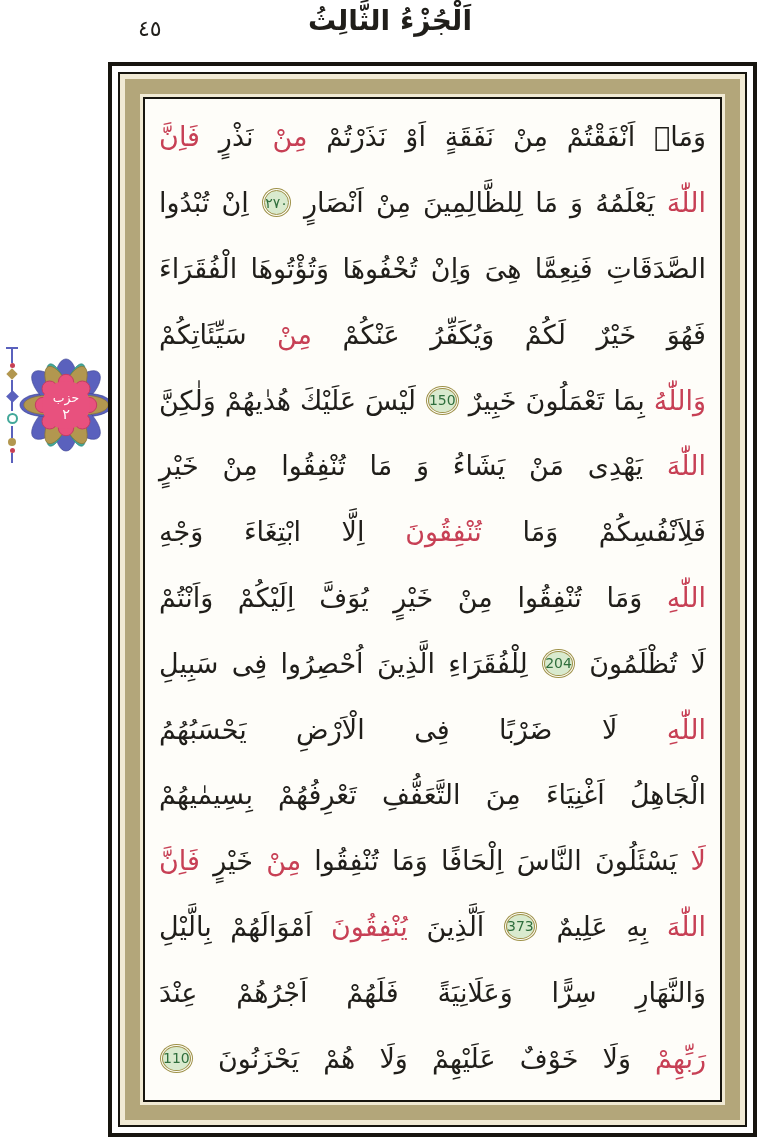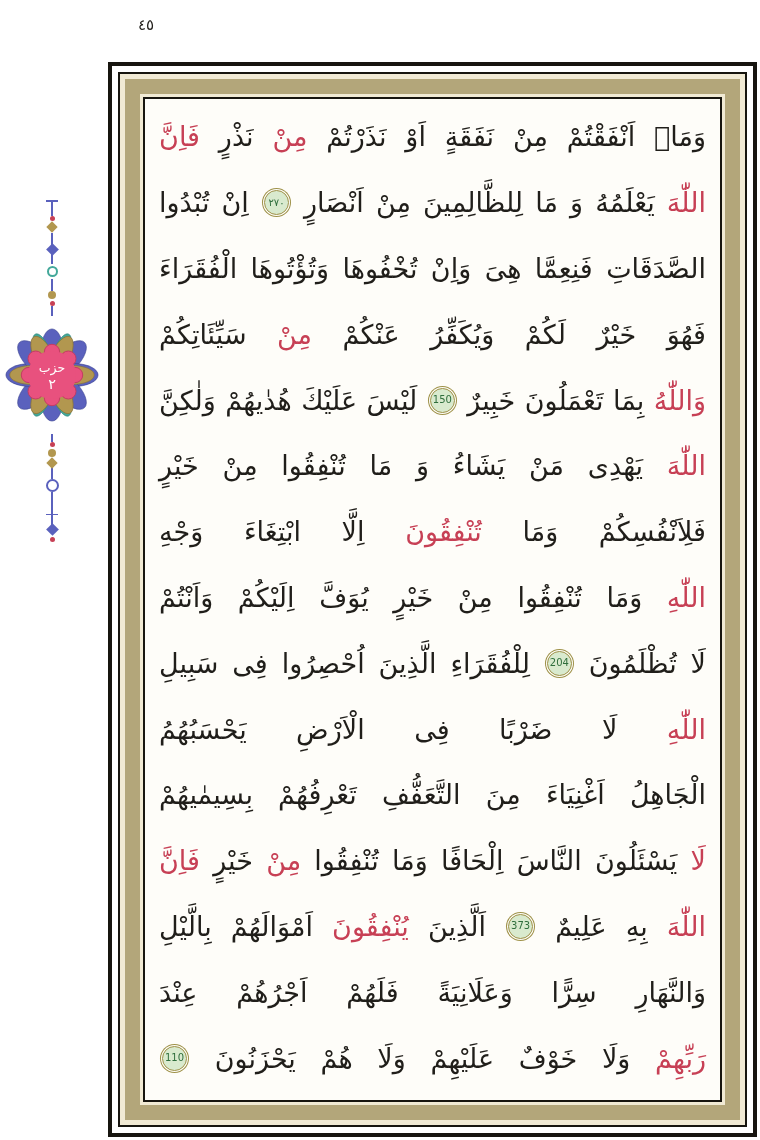--- a/index.html
+++ b/index.html
@@ -9,21 +9,21 @@
     --blue:#5a61bd; --teal:#43a89a; --gold:#b2974f; --paper:#fefdf9;
   }
   *{margin:0;padding:0;box-sizing:border-box}
   html,body{width:760px;height:1140px;background:#fff;overflow:hidden;
     font-family:"DejaVu Sans",sans-serif;color:var(--ink)}
   .stage{position:relative;width:760px;height:1140px;background:#fff}
 
   
   .hdr-title{position:absolute;top:4px;left:250px;width:280px;text-align:center;
     font-size:28px;font-weight:bold;direction:rtl}
-  .hdr-page-num{position:absolute;top:16px;left:138px;font-size:15px}
+  .hdr-page-num{position:absolute;top:16px;left:138px;font-size:22px}
 
   
   .frame-outer{position:absolute;left:108px;top:62px;width:649px;height:1075px;
     border:4px solid var(--frame-line);background:#fff;padding:6px}
   .frame-l2{width:100%;height:100%;border:2px solid var(--frame-line);
     background:var(--cream);padding:5px}
   .frame-band{width:100%;height:100%;background:var(--band);padding:15px}
   .frame-l3{width:100%;height:100%;background:var(--cream);padding:3px}
   .frame-inner{width:100%;height:100%;border:2px solid var(--frame-line);
     background:var(--paper);padding:5px 14px;overflow:hidden}
@@ -31,45 +31,46 @@
   
   .qtext{width:100%;height:100%;direction:rtl}
   .qline{display:flex;justify-content:space-between;align-items:center;
     height:65.8px;font-size:27px;white-space:nowrap;direction:rtl}
   .qword{color:var(--ink)}
   .qword.red{color:var(--red)}
   .vmark{display:inline-flex;align-items:center;justify-content:center;
     min-width:25px;height:25px;border-radius:50%;background:var(--marker-bg);
     border:1.5px solid var(--marker-border);
     box-shadow:0 0 0 1px var(--paper),0 0 0 2px var(--marker-border);
-    font-size:10px;line-height:1;color:var(--marker-digit);margin:0 3px}
+    font-size:14px;line-height:1;color:var(--marker-digit);margin:0 3px}
 
   
   .margin-orn{position:absolute;left:6px;top:200px;width:92px;height:410px;
-    display:flex;flex-direction:column;align-items:center}
+    display:flex;align-items:center}
   .chain{display:flex;flex-direction:column;align-items:center}
   .vline{width:1.5px;background:var(--blue)}
   .dot{border-radius:50%}
   .dot.red{width:5px;height:5px;background:var(--red)}
   .dot.gold{width:8px;height:8px;background:var(--gold)}
   .diamond{width:8px;height:8px;transform:rotate(45deg);background:var(--gold)}
   .diamond.blue{background:var(--blue);width:9px;height:9px}
   .ring{width:11px;height:11px;border-radius:50%;border:2px solid var(--teal);background:transparent}
   .ring.blue{border-color:var(--blue);width:13px;height:13px}
   .crossbar{width:12px;height:1.5px;background:var(--blue)}
   .gap2{height:2px}.gap3{height:3px}
   .rosette{width:96px;height:118px;flex:0 0 auto}
 
   svg text{font-family:"DejaVu Sans",sans-serif}
 </style>
 </head>
 <body>
 
 <div class="stage">
 
+  <div class="hdr-title">اَلْجُزْءُ الثَّالِثُ</div>
   <div class="hdr-page-num">٤٥</div>
 
   <div class="margin-orn">
     <div class="chain">
       <span class="crossbar"></span>
       <span class="vline" style="height:14px"></span>
       <span class="dot red"></span>
       <span class="gap2"></span>
       <span class="diamond"></span>
       <span class="gap2"></span>

